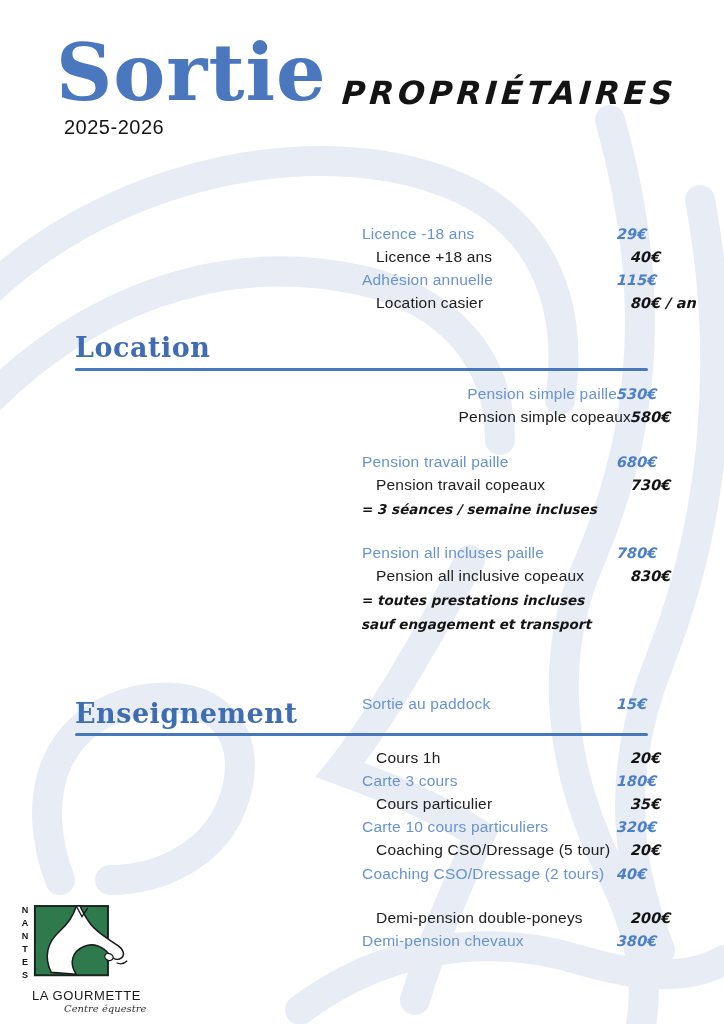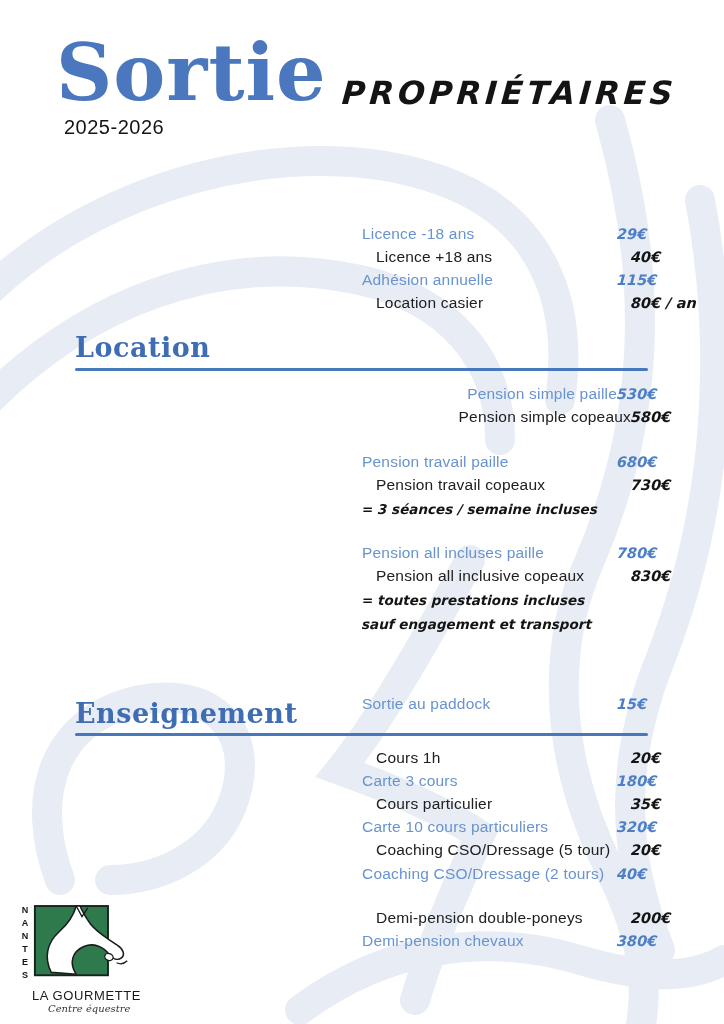--- a/index.html
+++ b/index.html
@@ -48,21 +48,21 @@
         font-size:13.5px;color:#141414;line-height:21px;transform:skewX(-3deg);
         transform-origin:left;margin-top:3px;white-space:nowrap;}
 
   
   .logo{position:absolute;left:20px;top:903px;width:140px;}
   .logo-top{display:flex;align-items:flex-start;}
   .logo-city{writing-mode:vertical-rl;text-orientation:upright;font-size:9px;font-weight:700;
              letter-spacing:3px;color:#141414;margin:2px 2px 0 0;height:76px;}
   .logo-name{font-size:13px;color:#1a1a1a;letter-spacing:0.6px;margin:2px 0 0 12px;white-space:nowrap;}
   .logo-tagline{font-family:"DejaVu Serif",serif;font-style:italic;font-size:10px;color:#333;
-                margin-left:28px;}
+                margin-left:44px;}
 </style>
 </head>
 <body>
 
 <div class="page">
 
   <svg class="watermark" width="724" height="1024" viewBox="0 0 724 1024">
     <g fill="none" stroke="#e8edf5" stroke-width="30" stroke-linecap="round">
       <path d="M -30 310 C 90 180, 300 130, 440 180 C 540 215, 575 300, 560 400"></path>
       <path d="M -30 420 C 80 300, 220 250, 360 280 C 450 300, 500 360, 500 440"></path>

